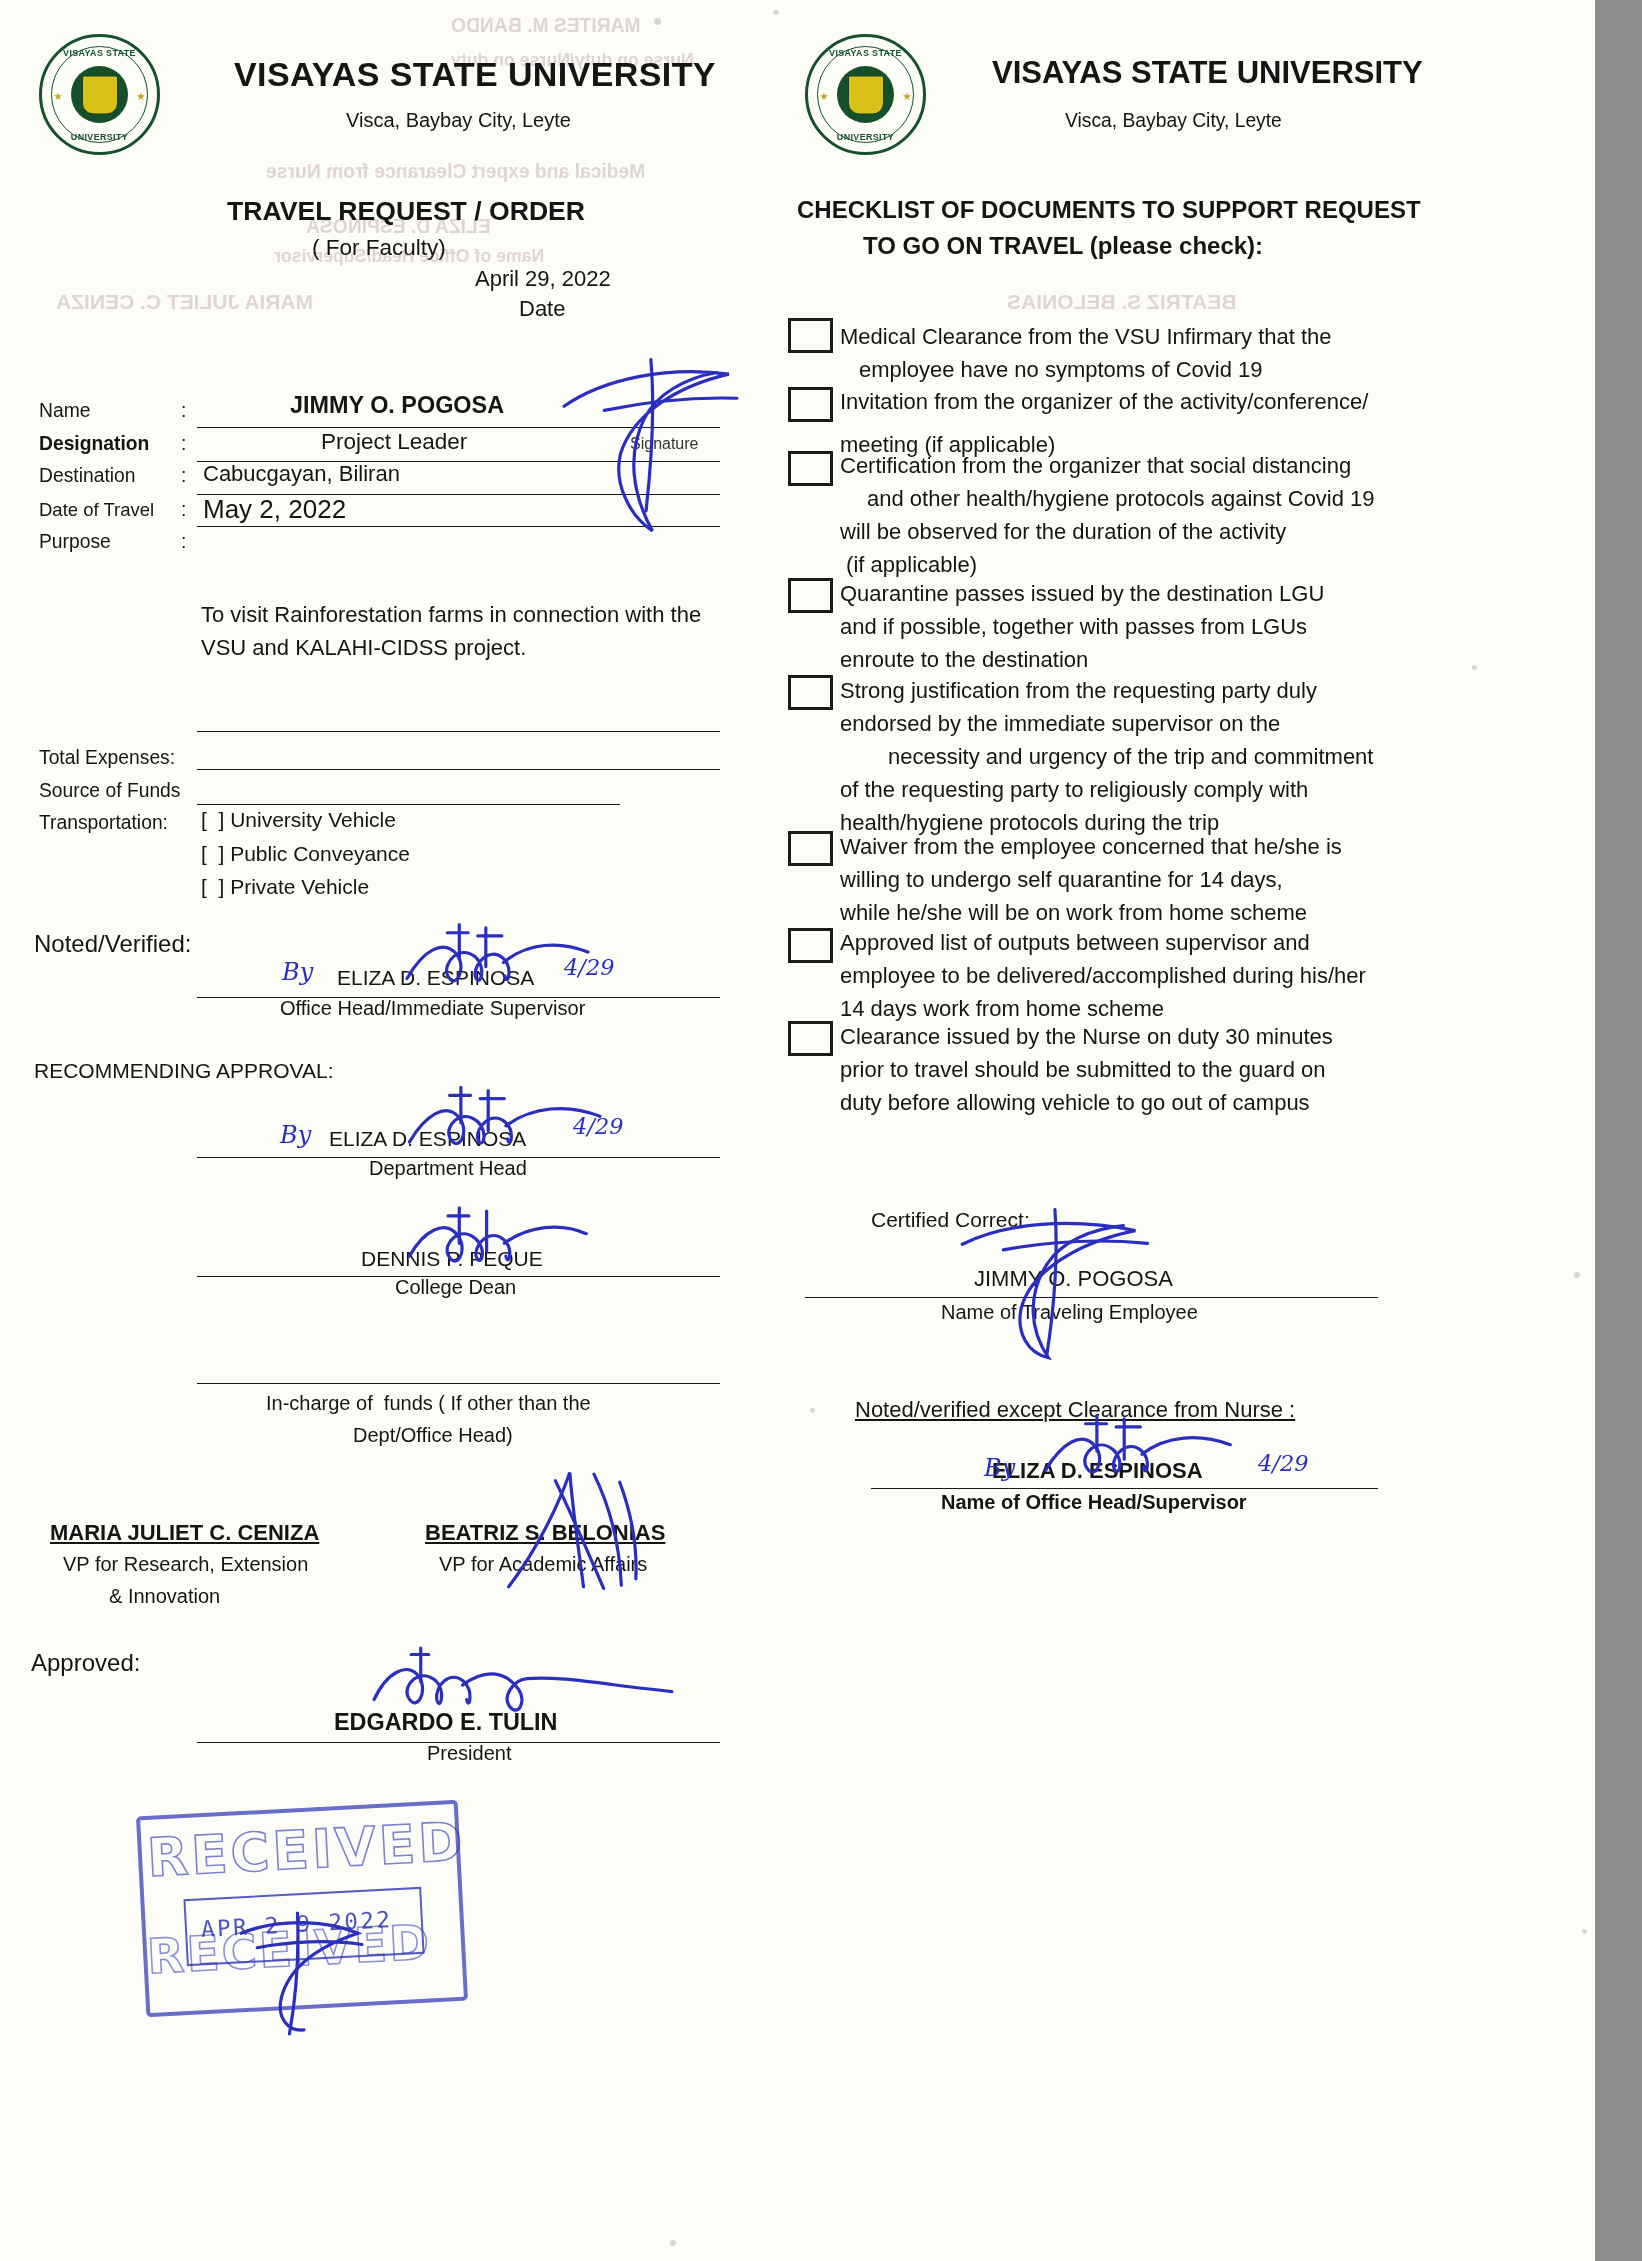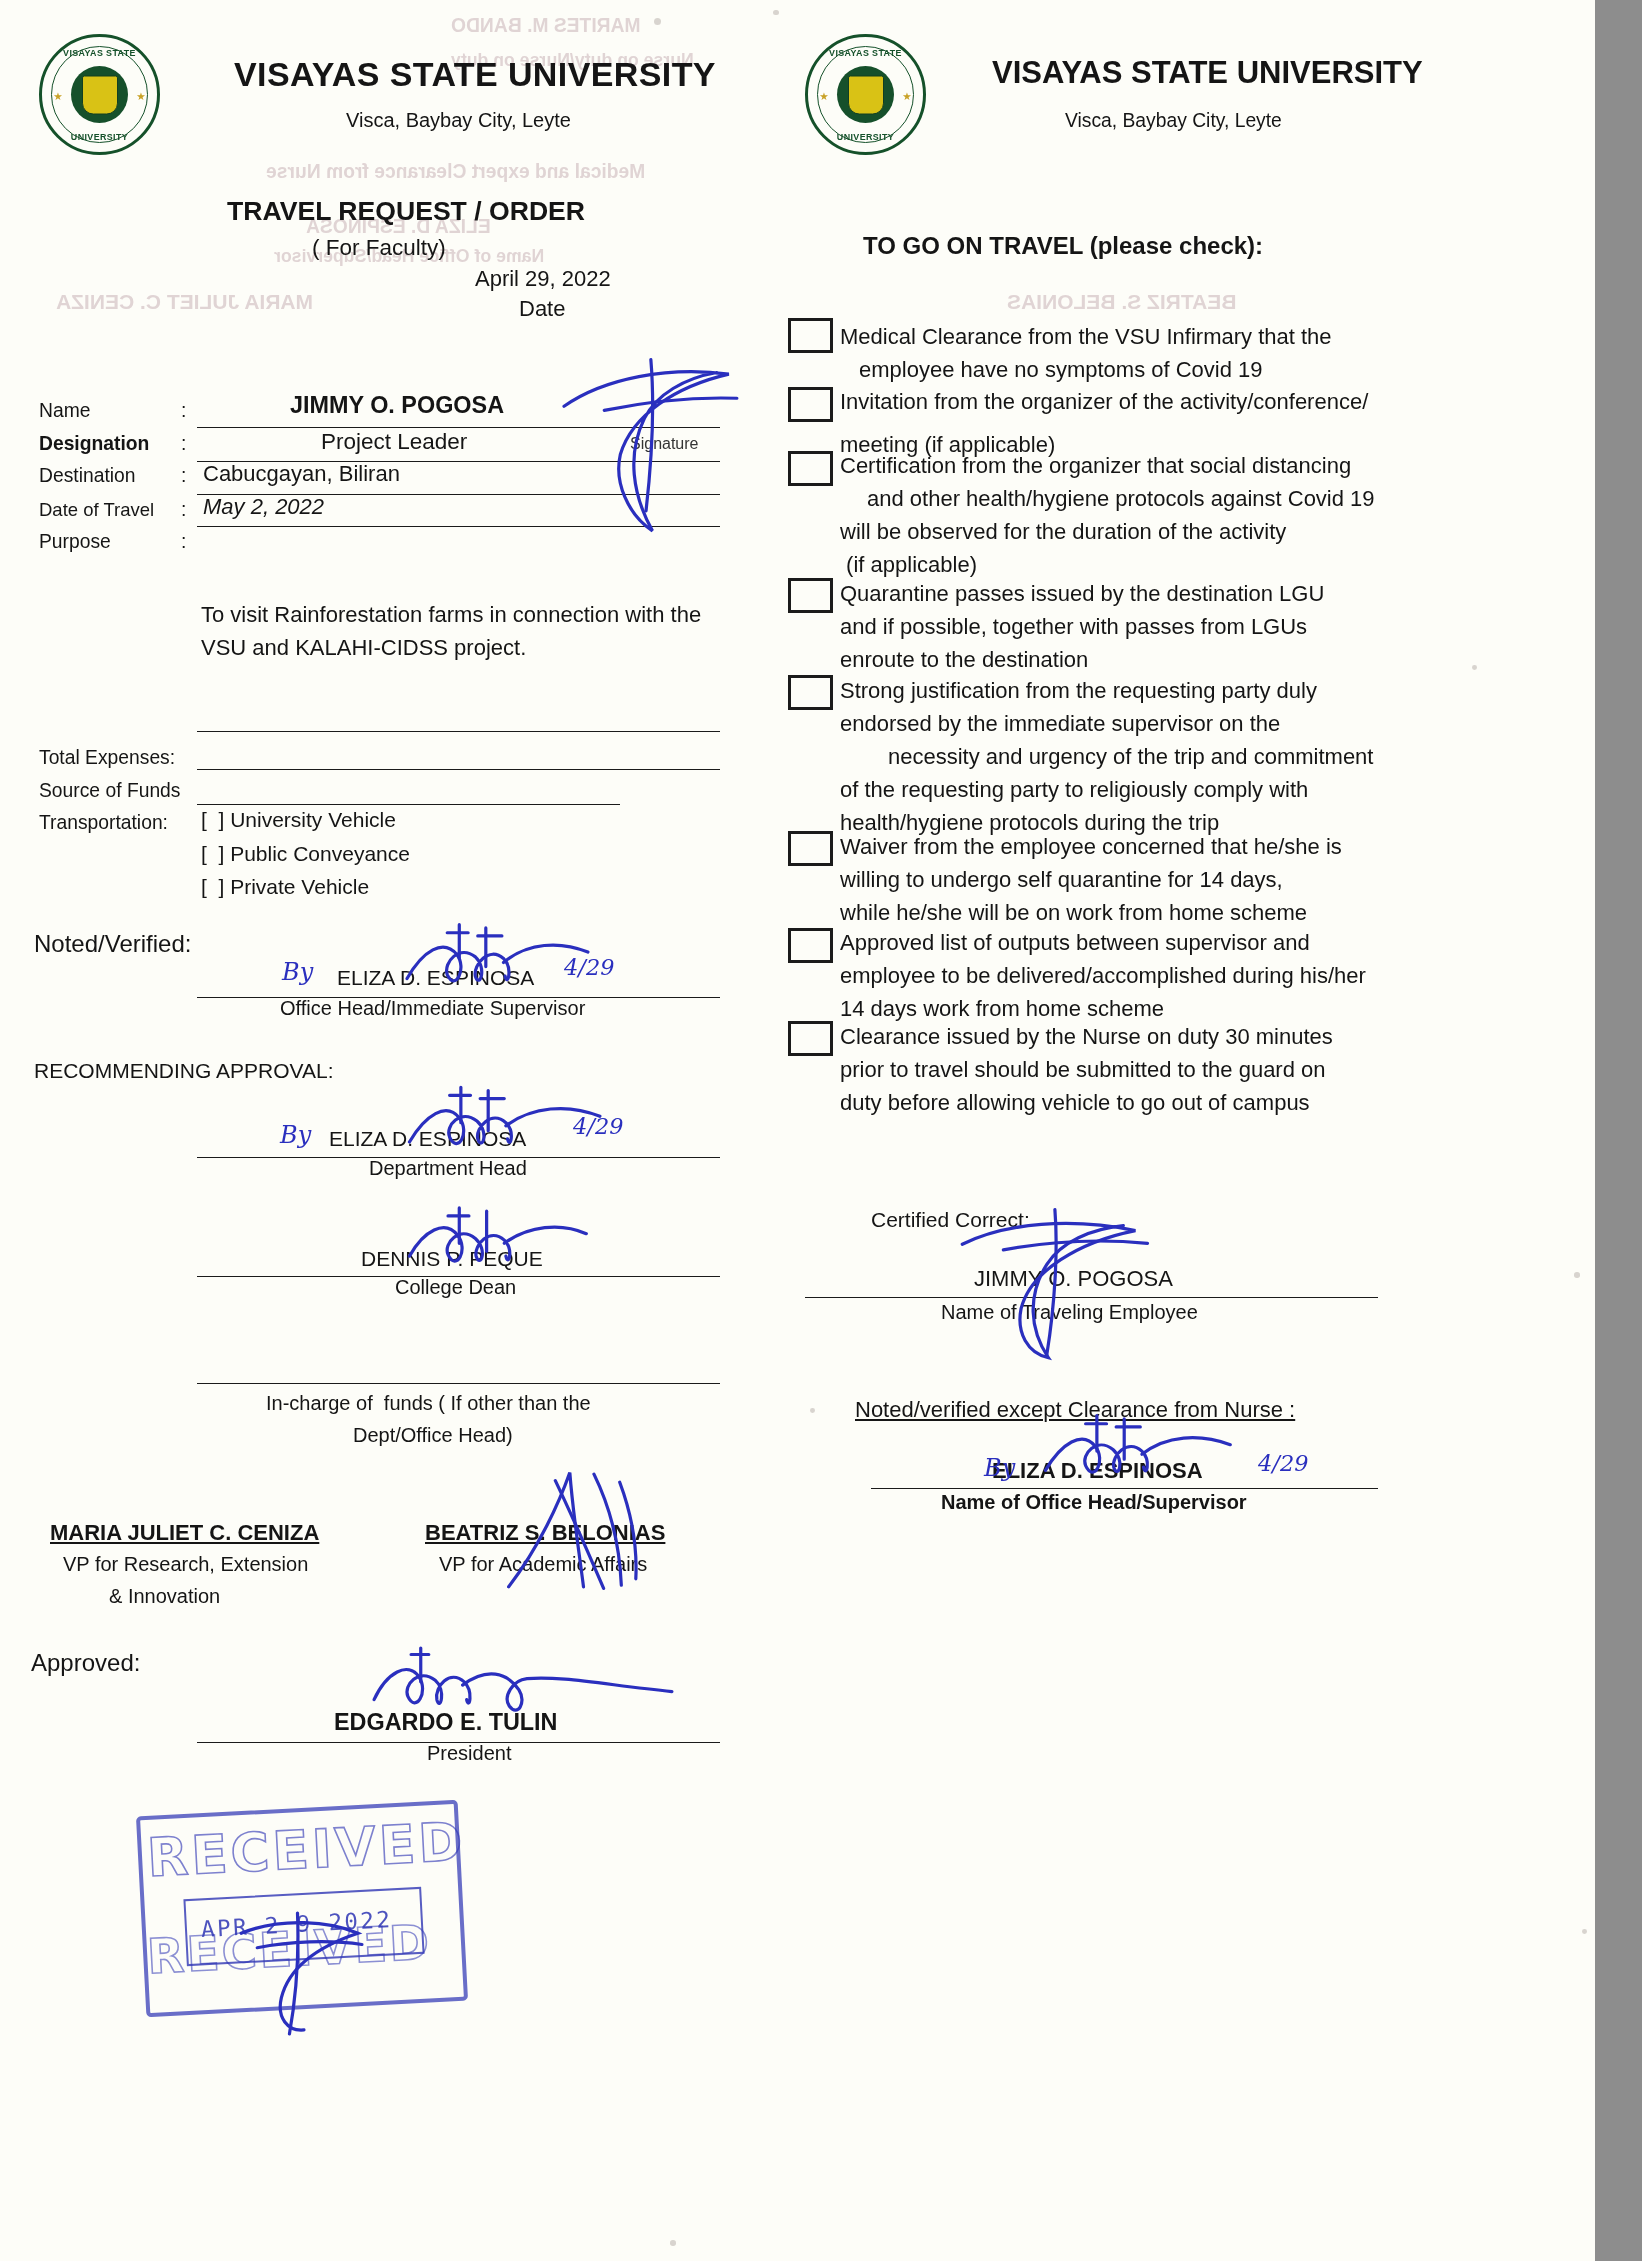--- a/index.html
+++ b/index.html
@@ -246,21 +246,21 @@
     <div class="line" style="left:197px; top:461px; width:523px;"></div>
     <div class="t" style="left:630px; top:435px; font-size:16px; color:#333;">Signature</div>
 
     <div class="t" style="left:39px; top:465px; font-size:19.3px;">Destination</div>
     <div class="t" style="left:181px; top:465px; font-size:19.3px;">:</div>
     <div class="t" style="left:203px; top:461px; font-size:22px;">Cabucgayan, Biliran</div>
     <div class="line" style="left:197px; top:494px; width:523px;"></div>
 
     <div class="t" style="left:39px; top:499px; font-size:18.5px;">Date of Travel</div>
     <div class="t" style="left:181px; top:499px; font-size:19.3px;">:</div>
-    <div class="t" style="left:203px; top:494px; font-size:22px;font-style:italic;">May 2, 2022</div>
+    <div class="t" style="left:203px; top:494px; font-size:26px;">May 2, 2022</div>
     <div class="line" style="left:197px; top:526px; width:523px;"></div>
 
     <div class="t" style="left:39px; top:531px; font-size:19.3px;">Purpose</div>
     <div class="t" style="left:181px; top:531px; font-size:19.3px;">:</div>
 
     <div class="t" style="left:201px; top:602px; font-size:22px;">To visit Rainforestation farms in connection with the</div>
     <div class="t" style="left:201px; top:635px; font-size:22px;">VSU and KALAHI-CIDSS project.</div>
 
     <div class="line" style="left:197px; top:731px; width:523px;"></div>
 
@@ -310,20 +310,21 @@
       <div class="txt-top">VISAYAS STATE</div>
       <div class="txt-bot">UNIVERSITY</div>
       <div class="inner"></div>
       <div class="shield"></div>
       <div class="star" style="left:11.3px; top:53px;">★</div>
       <div class="star" style="right:11.3px; top:53px;">★</div>
     </div>
     <div class="t b" style="left:992px; top:55px; font-size:31px;">VISAYAS STATE UNIVERSITY</div>
     <div class="t" style="left:1065px; top:110px; font-size:19.3px;">Visca, Baybay City, Leyte</div>
 
+    <div class="t b" style="left:797px; top:196px; font-size:24px;">CHECKLIST OF DOCUMENTS TO SUPPORT REQUEST</div>
     <div class="t b" style="left:863px; top:232px; font-size:24px;">TO GO ON TRAVEL (please check):</div>
 
     <div class="cbx" style="left:788px; top:318px;"></div>
     <div class="t" style="left:840px; top:324px; font-size:22px;">Medical Clearance from the VSU Infirmary that the</div>
     <div class="t" style="left:859px; top:357px; font-size:22px;">employee have no symptoms of Covid 19</div>
 
     <div class="cbx" style="left:788px; top:387px;"></div>
     <div class="t" style="left:840px; top:389px; font-size:22px;">Invitation from the organizer of the activity/conference/</div>
     <div class="t" style="left:840px; top:422px; font-size:22px;margin-top:10px;">meeting (if applicable)</div>
 

